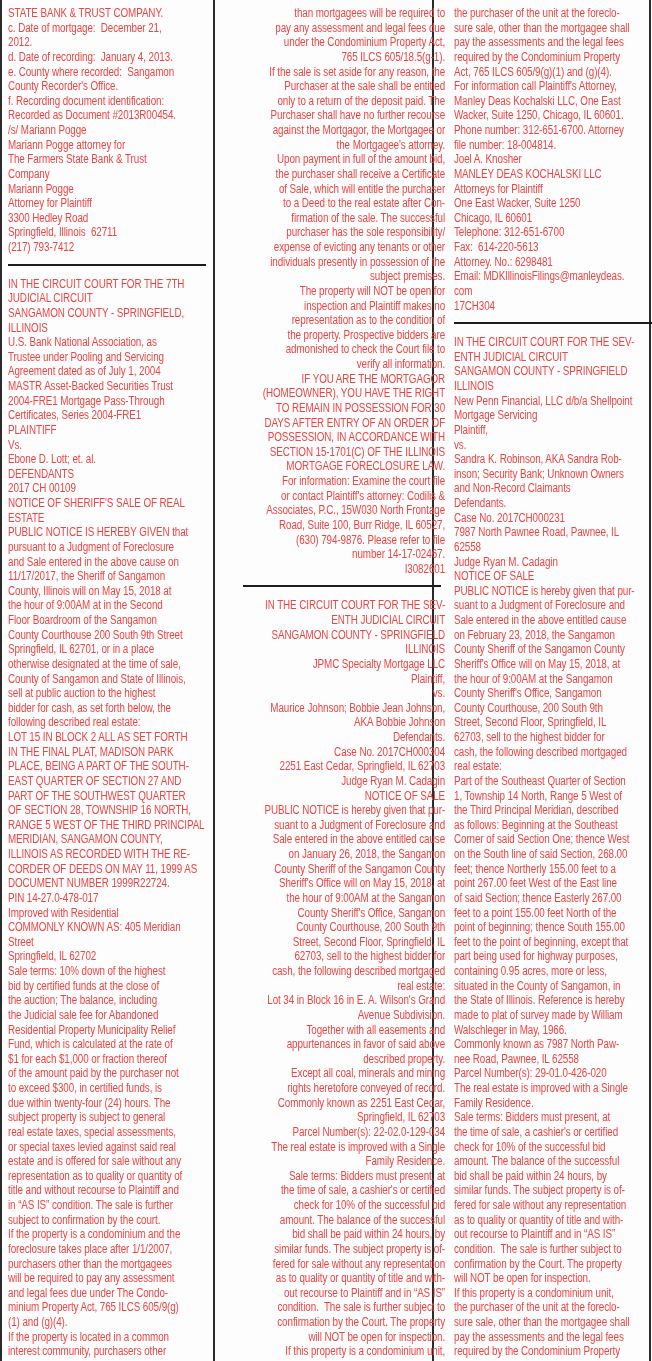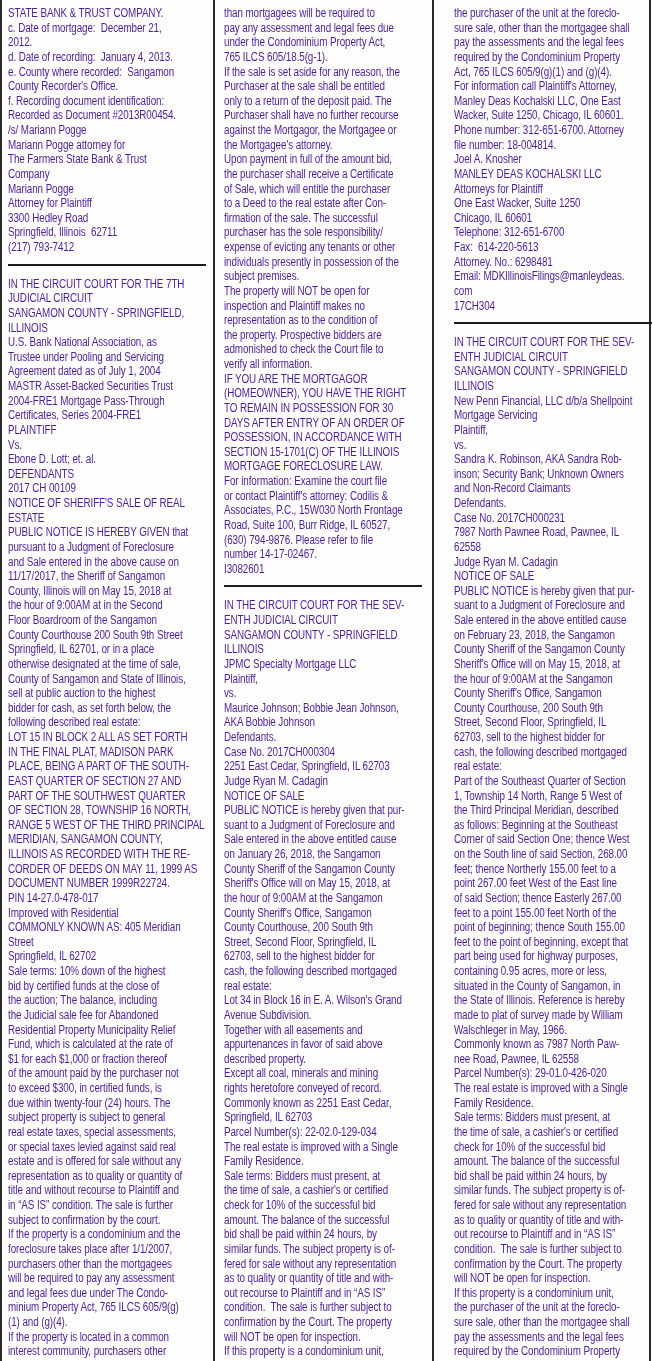--- a/index.html
+++ b/index.html
@@ -7,30 +7,30 @@
     padding: 0;
     background: #ffffff;
   }
   .page {
     position: relative;
     width: 652px;
     height: 1361px;
     background: #fdfdfd;
     overflow: hidden;
     font-family: "Liberation Sans", "DejaVu Sans", sans-serif;
-    color: #4c1d95;
+    color: #ef4444;
   }
   .col {
     position: absolute;
     top: 6px;
     bottom: 0;
     overflow: hidden;
   }
   .col-1 { left: 8px;   width: 202px; }
-  .col-2 { left: 224px; width: 202px; }
+  .col-2 { left: 243px; width: 202px; text-align: right; }
   .col-3 { left: 454px; width: 202px; }
   .notice {
     font-size: 12px;
     line-height: 14.63px;
     letter-spacing: -0.1px;
     white-space: pre;
     transform: scaleX(0.82);
     transform-origin: 0 0;
     width: 122%;
   }

